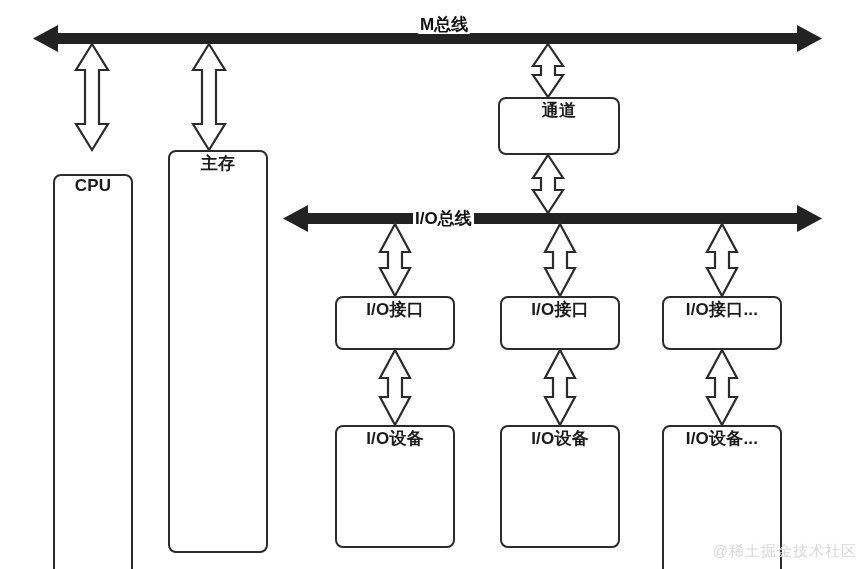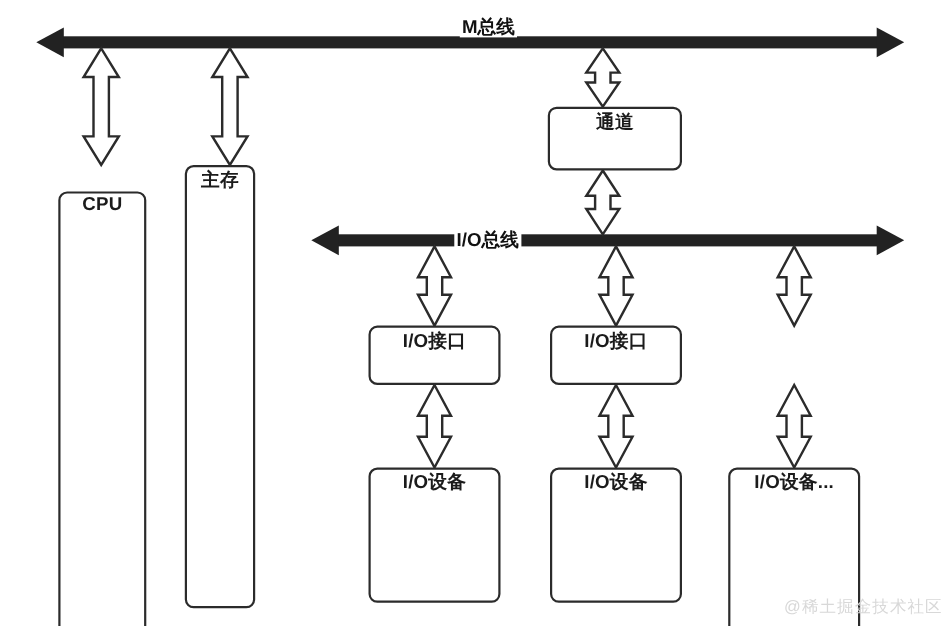--- a/index.html
+++ b/index.html
@@ -117,33 +117,36 @@
     </g>
   </svg>
 
   <div class="bus-label" style="left:398px; top:15px;margin-left:20px;">M总线</div>
   <div class="bus-label" style="left:413px; top:209px;">I/O总线</div>
 
   <div class="node" style="left:53px; top:150px; width:80px; height:403px;margin-top:24px;">
     <span>CPU</span>
   </div>
 
-  <div class="node" style="left:168px; top:150px; width:64px; height:403px;">
+  <div class="node" style="left:168px; top:150px; width:100px; height:403px;">
     <span>主存</span>
   </div>
 
   <div class="node" style="left:498px; top:97px; width:122px; height:58px;">
     <span>通道</span>
   </div>
 
   <div class="node" style="left:335px; top:296px; width:120px; height:54px;">
     <span>I/O接口</span>
   </div>
   <div class="node" style="left:500px; top:296px; width:120px; height:54px;">
     <span>I/O接口</span>
+  </div>
+  <div class="node" style="left:662px; top:296px; width:120px; height:54px;">
+    <span>I/O接口...</span>
   </div>
 
   <div class="node" style="left:335px; top:425px; width:120px; height:123px;">
     <span>I/O设备</span>
   </div>
   <div class="node" style="left:500px; top:425px; width:120px; height:123px;">
     <span>I/O设备</span>
   </div>
   <div class="node" style="left:662px; top:425px; width:120px; height:153px;">
     <span>I/O设备...</span>

